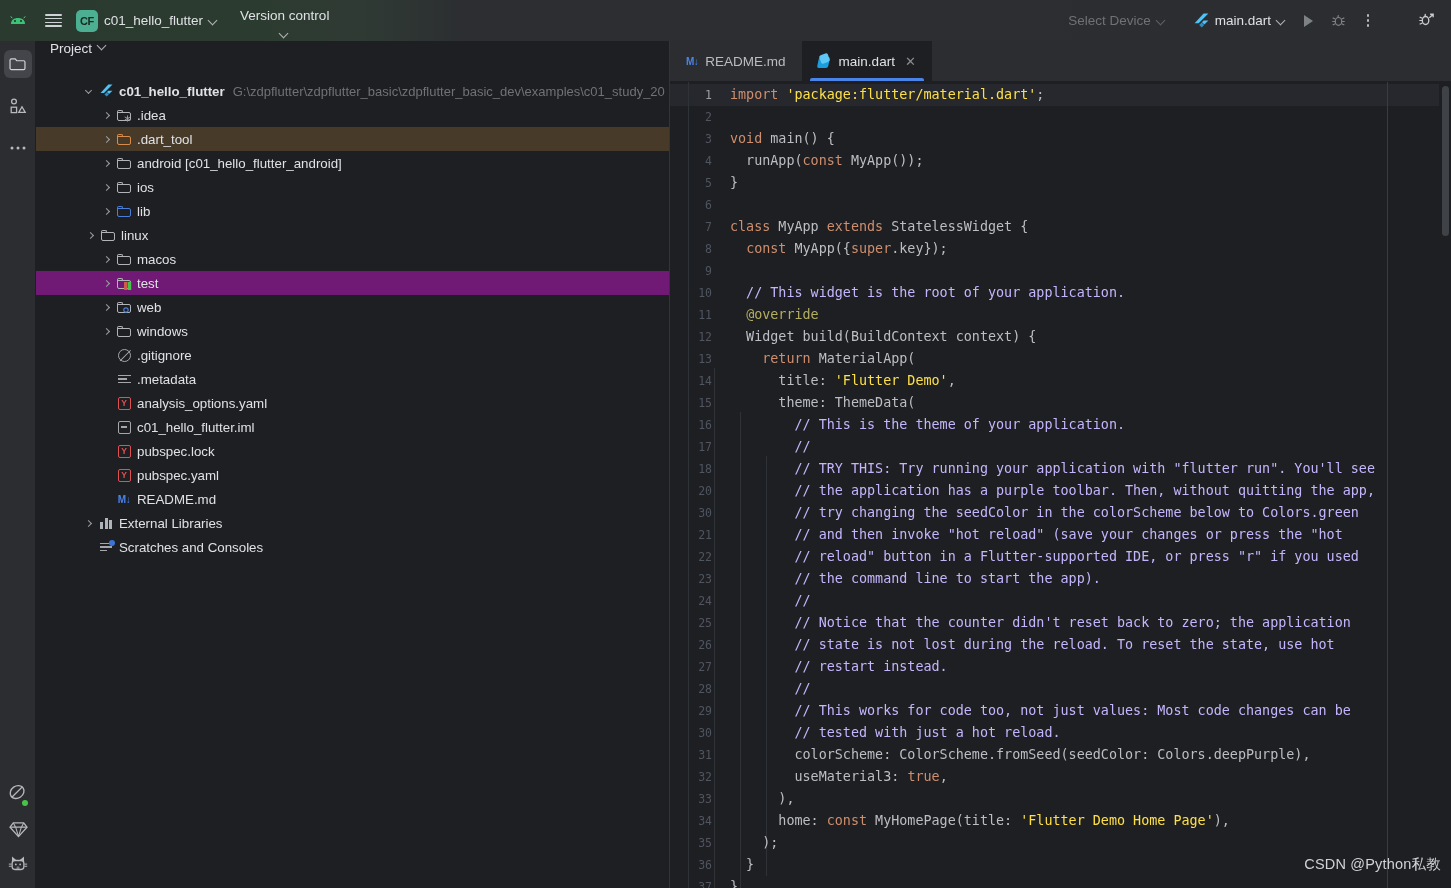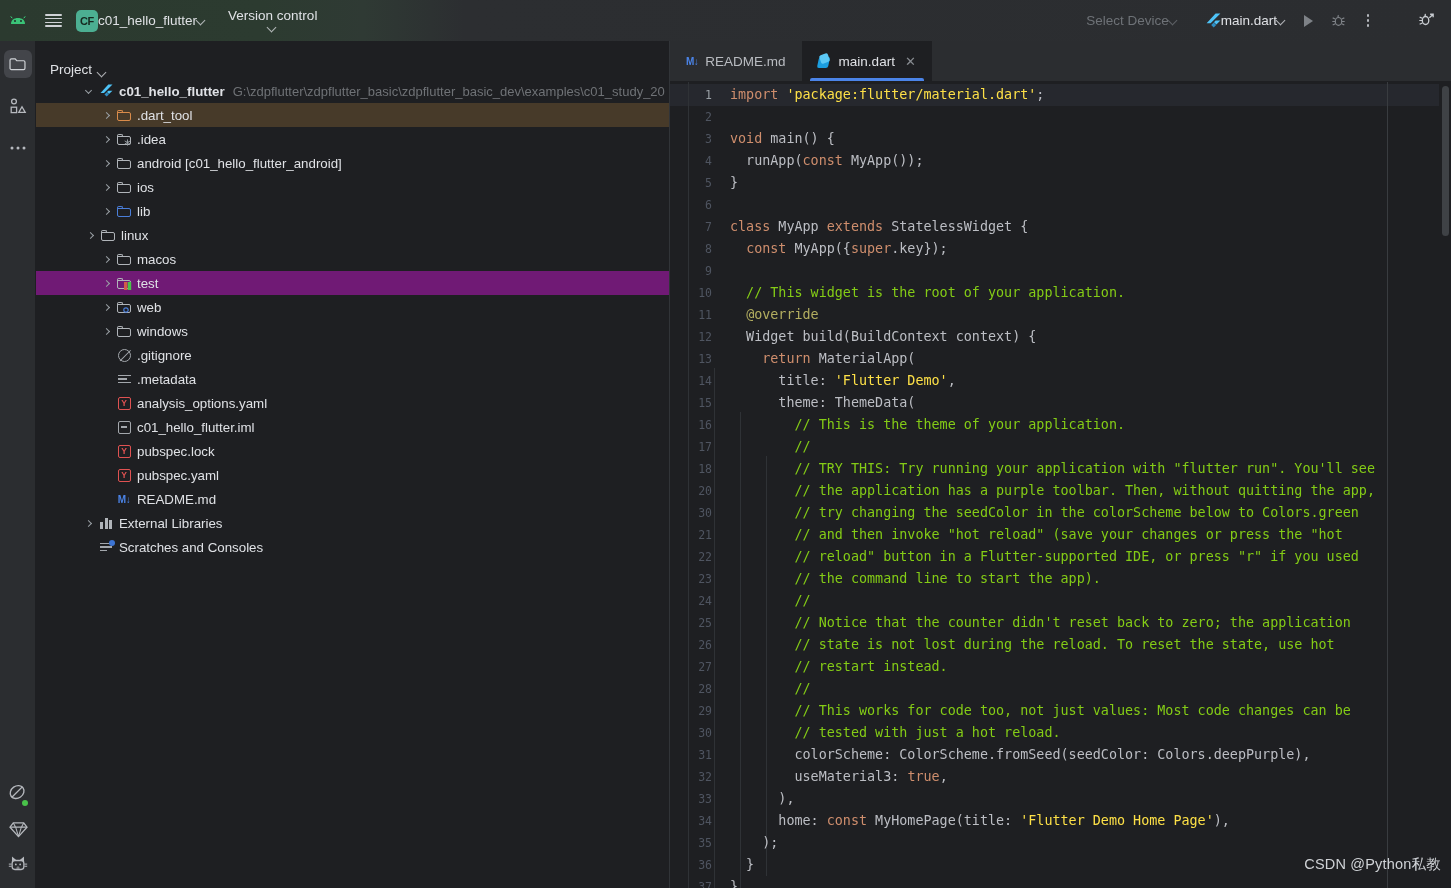--- a/index.html
+++ b/index.html
@@ -21,21 +21,21 @@
   .tb-logo { width: 36px; display:flex; align-items:center; justify-content:center; }
   .tb-hamb { width: 34px; display:flex; align-items:center; justify-content:center; cursor:pointer; }
   .hamb-lines { width:17px; height:13px; display:flex; flex-direction:column; justify-content:space-between; }
   .hamb-lines i { display:block; height:1.6px; background:#cfd2d6; border-radius:1px; }
   .proj-chip {
     width: 22px; height: 22px; border-radius: 5px; background:#4caf92;
     color:#16281f; font-size:11px; font-weight:bold; letter-spacing:-0.3px;
     display:flex; align-items:center; justify-content:center; margin-left:4px;
   }
   .tb-item {
-    display:flex; align-items:center; height:26px;
+    display:flex; align-items:center; gap:6px; height:26px;
     padding: 0 7px; border-radius:5px; font-size:13.5px; color:#dfe1e5; cursor:pointer;
     white-space:nowrap;
     text-align:right;
   }
   .chev { display:inline-block; width:9px; height:9px; position:relative; opacity:.75; }
   .chev::after{
     content:""; position:absolute; left:0; top:1px; width:6px; height:6px;
     border-right:1.4px solid currentColor; border-bottom:1.4px solid currentColor;
     transform: rotate(45deg);
   }
@@ -62,21 +62,21 @@
   .act-btn.sel{ background:#43454a; }
   .act-bottom{ position:absolute; bottom:10px; left:0; width:36px;
     display:flex;flex-direction:column;align-items:center;gap:14px;}
 
   
   .project-panel{
     position:absolute; left:36px; top:41px; width:634px; height:847px;
     background:#1e1f22; border-right:1px solid #313438;
   }
   .pp-header{
-    height:36px; display:flex; align-items:flex-end; padding-left:14px;
+    height:36px; display:flex; align-items:flex-start; padding-left:14px;
     font-size:13.5px; color:#dfe1e5; gap:6px;
   }
   .tree{ padding-top:2px; font-size:13.3px; }
   .row{
     position:relative; height:24px; display:flex; align-items:center;
     white-space:nowrap; cursor:pointer; color:#dfe1e5;
   }
   .row.hl-brown{ background:#473a29; }
   .row.hl-green{ background:#701a75; }
   .arrow{
@@ -160,21 +160,21 @@
     font-family:"DejaVu Sans Mono", monospace; font-size:13.4px;
     padding-top:2px; white-space:pre;
   }
   .code .ln{ height:22px; line-height:22px; color:#bcbec4; position:relative; }
   .curline-band{
     position:absolute; left:0; top:2px; height:22px; width:100%;
     background:#26282e;
   }
   .k{ color:#cf8e6d; }         
   .s{ color:#fde047; }         
-  .c{ color:#84cc16; }         
+  .c{ color:#c4b5fd; }         
   .p{ color:#bcbec4; }         
   .an{ color:#b3ae60; }        
   .indent{
     position:absolute; top:0; width:1px; height:806px; background:#2f3236;
   }
   .margin-line{
     position:absolute; left:717px; top:0; width:1px; height:806px; background:#393c40;
   }
   .scrollbar-track{
     position:absolute; right:0; top:0; width:12px; height:806px; background:#1e1f22;
@@ -340,46 +340,46 @@
             <path d="M9.6 0.4 L14.4 0.4 L4.6 10.2 L0.6 10.2 Z" fill="#4ec3f7"></path>
             <path d="M9.6 7.6 L14.4 7.6 L10.4 11.6 L8 9.2 Z" fill="#4ec3f7"></path>
             <path d="M5.2 11.9 L7.7 9.4 L10.2 11.9 L7.7 14.4 Z" fill="#2f8ec4"></path>
           </svg>
         </span>
         <span class="lbl root-name">c01_hello_flutter</span>
         <span class="path-muted">G:\zdpflutter\zdpflutter_basic\zdpflutter_basic_dev\examples\c01_study_20</span>
       </div>
 
       <div id="tree-children">
-          <div class="row hl-brown" style="padding-left: 62px;">
-            <span class="arrow">
-              <i></i>
-            </span>
-            <span class="ico">
-              <span class="folder orange">
-                <span class="t"></span>
-                <span class="b"></span>
-              </span>
-            </span>
-            <span class="lbl">.dart_tool</span>
-          </div>
           <div class="row" style="padding-left: 62px;">
             <span class="arrow">
               <i></i>
             </span>
             <span class="ico" style="position: relative;">
               <span class="folder ">
                 <span class="t"></span>
                 <span class="b"></span>
               </span>
               <svg width="7" height="7" viewBox="0 0 8 8" style="position:absolute;margin-left:7px;margin-top:6px;">
                 <path d="M4 0.5 L4 7.5 M0.8 2.2 L7.2 5.8 M7.2 2.2 L0.8 5.8" stroke="#9aa0a6" stroke-width="1.1"></path>
               </svg>
             </span>
             <span class="lbl">.idea</span>
+          </div>
+          <div class="row hl-brown" style="padding-left: 62px;">
+            <span class="arrow">
+              <i></i>
+            </span>
+            <span class="ico">
+              <span class="folder orange">
+                <span class="t"></span>
+                <span class="b"></span>
+              </span>
+            </span>
+            <span class="lbl">.dart_tool</span>
           </div>
           <div class="row" style="padding-left: 62px;">
             <span class="arrow">
               <i></i>
             </span>
             <span class="ico">
               <span class="folder ">
                 <span class="t"></span>
                 <span class="b"></span>
               </span>

